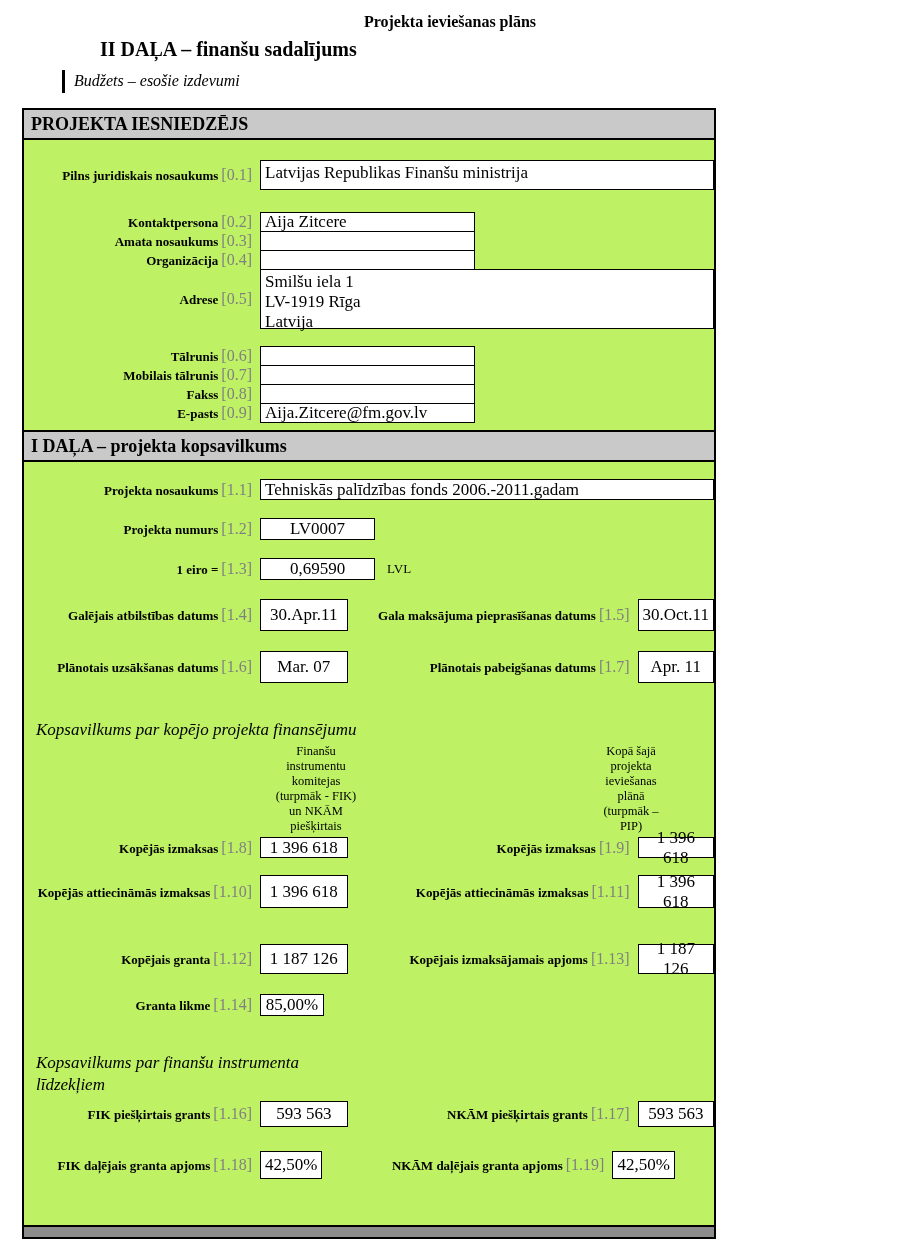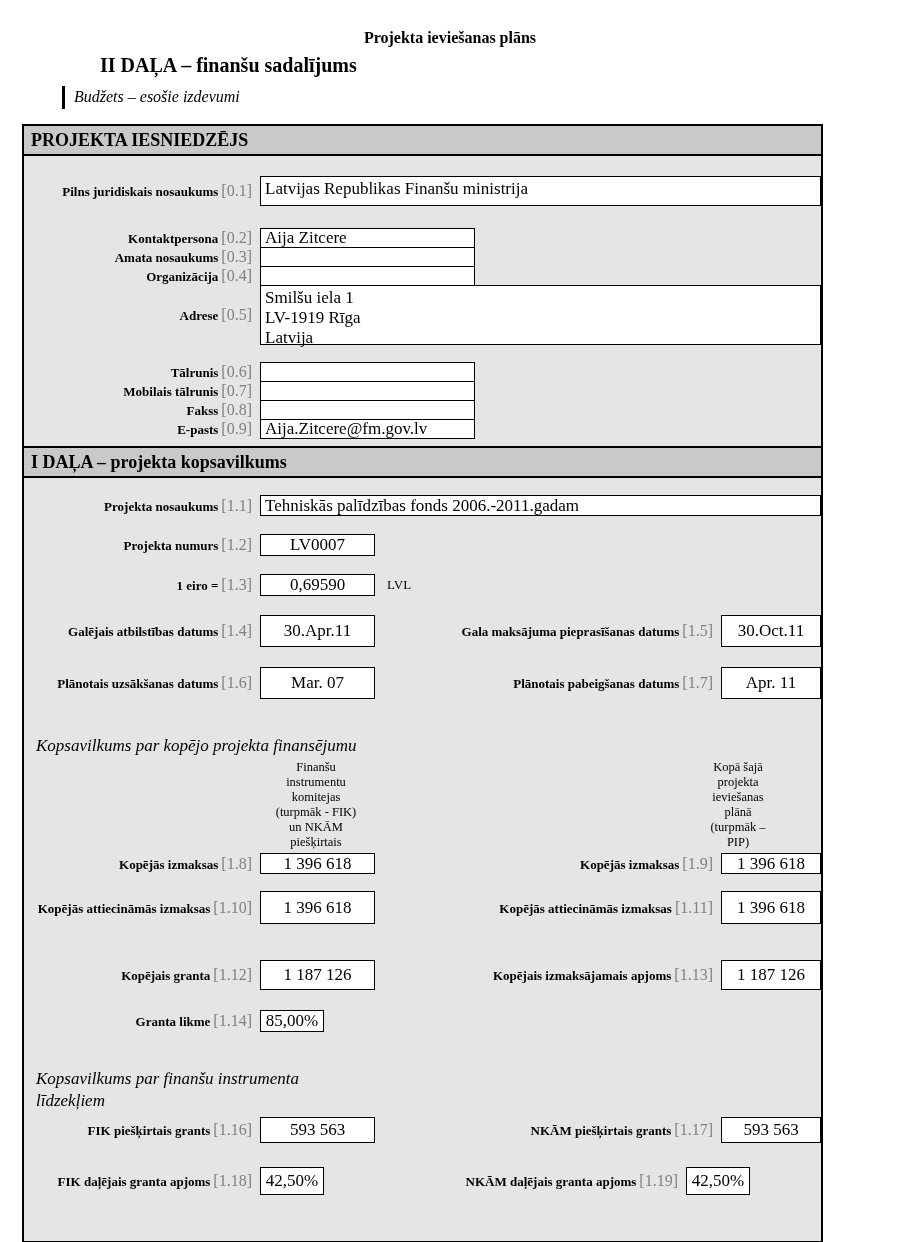--- a/index.html
+++ b/index.html
@@ -1,25 +1,25 @@
 <!DOCTYPE html>
 <html><head>
 <meta charset="utf-8">
 <style>
   * { margin:0; padding:0; box-sizing:border-box; }
   html,body { width:900px; height:1242px; background:#fff; overflow:hidden;
     font-family:"Liberation Serif", serif; color:#000; }
 
-  .doc-title { text-align:center; font-weight:bold; font-size:16px; padding-top:29px; }
+  .doc-title { text-align:center; font-weight:bold; font-size:16px; padding-top:13px; }
   .part2-heading { font-size:20px; font-weight:bold; margin:7px 16px 0 100px; }
   .budget-subtitle { display:inline-block; font-style:italic; font-size:16px;
     border-left:3px solid #000; padding:2px 0 3px 9px; margin:9px 0 0 62px; }
 
-  .main-box { position:relative; margin:15px 0 0 22px; width:801px; height:1131px;
-    border:2px solid #000; background:#e5e5e5; }
+  .main-box { position:relative; margin:15px 0 0 22px; width:694px; height:1131px;
+    border:2px solid #000; background:#bef264; }
 
   .sec-header { background:#c9c9c9; border-bottom:2px solid #000;
     font-weight:bold; font-size:18px; padding:3px 7px; line-height:22px; }
   .sec-header.second { border-top:2px solid #000; }
 
   .frow { display:flex; align-items:center; }
   .pr34 { }
   .pr71 { padding-right:71px; }
 
   .lcell { width:236px; padding-right:8px; text-align:right;

